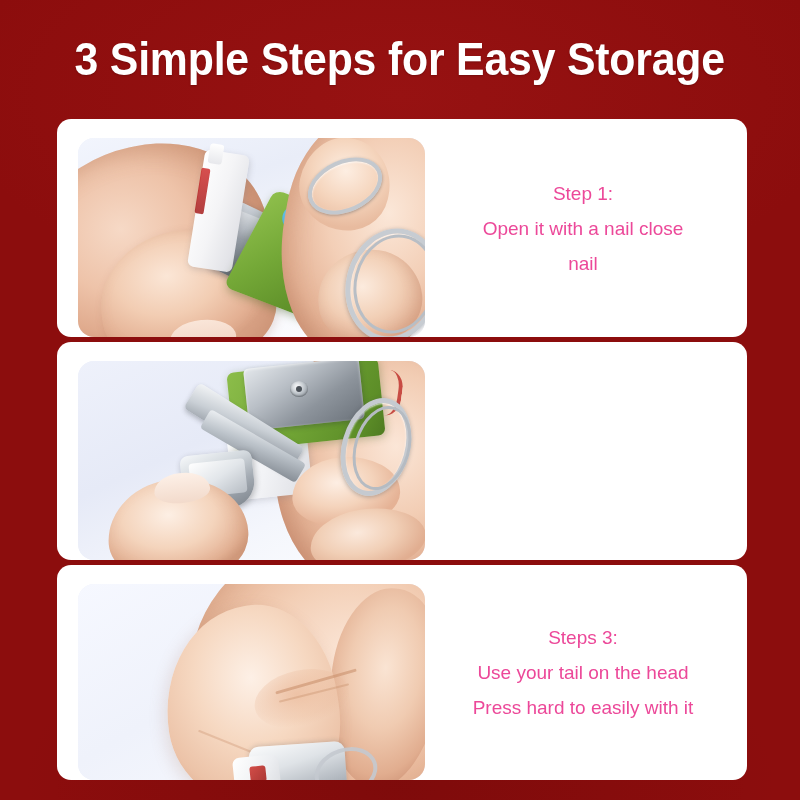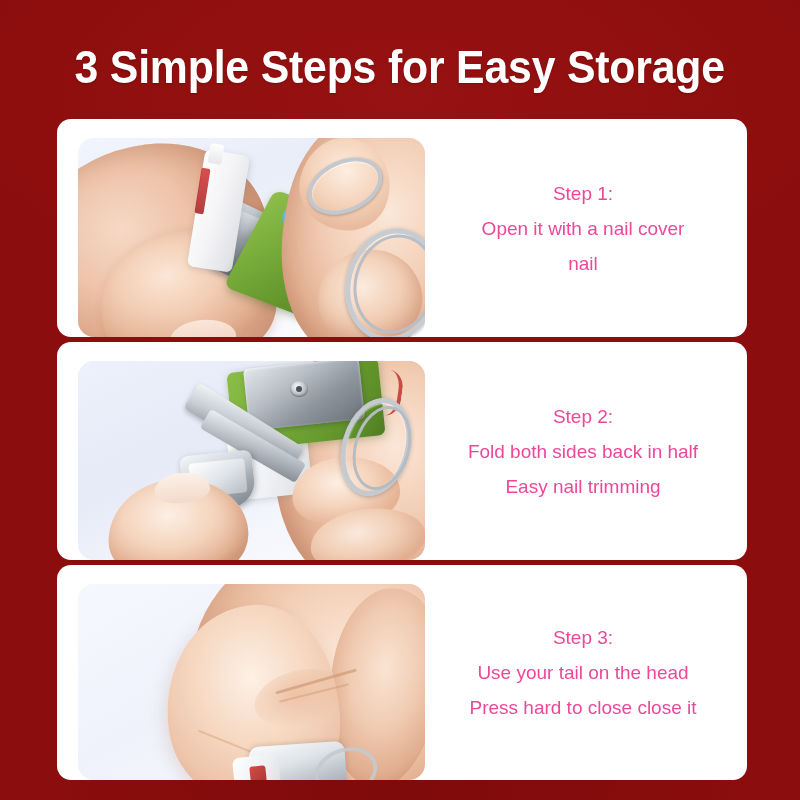--- a/index.html
+++ b/index.html
@@ -25,21 +25,21 @@
   }
 
   
   .title-bar {
     position: absolute;
     left: 0;
     top: 32px;
     width: 800px;
     height: 62px;
     display: flex;
-    align-items: flex-end;
+    align-items: flex-start;
     justify-content: center;
   }
   .title-text {
     color: #ffffff;
     font-family: "Liberation Sans Narrow", "Liberation Sans", sans-serif;
     font-weight: bold;
     font-size: 46px;
     line-height: 54px;
     letter-spacing: -0.2px;
     transform: scaleX(0.93);
@@ -534,21 +534,21 @@
         <div class="p1-hand-right"></div>
         <div class="p1-fingerA"></div>
         <div class="p1-fingerB"></div>
         <div class="p1-ring1"></div>
         <div class="p1-ring2"></div>
         <div class="p1-ring3"></div>
       </div>
     </div>
     <div class="txt-wrap">
       <div class="step-line">Step 1:</div>
-      <div class="step-line">Open it with a nail cover</div>
+      <div class="step-line">Open it with a nail close</div>
       <div class="step-line">nail</div>
     </div>
   </div>
 
   <div class="card" id="card-2">
     <div class="photo-wrap">
       <div class="photo">
         <div class="p2-bg"></div>
         <div class="p2-hand"></div>
         <div class="p2-white"></div>
@@ -562,44 +562,39 @@
         <div class="p2-jaw"></div>
         <div class="p2-jaw2"></div>
         <div class="p2-finger1"></div>
         <div class="p2-finger2"></div>
         <div class="p2-thumb"></div>
         <div class="p2-thumbnail"></div>
         <div class="p2-ring1"></div>
         <div class="p2-ring2"></div>
       </div>
     </div>
-    <div class="txt-wrap">
-      <div class="step-line">Step 2:</div>
-      <div class="step-line">Fold both sides back in half</div>
-      <div class="step-line">Easy nail trimming</div>
-    </div>
   </div>
 
   <div class="card" id="card-3">
     <div class="photo-wrap">
       <div class="photo">
         <div class="p3-bg"></div>
         <div class="p3-hand"></div>
         <div class="p3-fingerR"></div>
         <div class="p3-thumb"></div>
         <div class="p3-knuckle"></div>
         <div class="p3-crease1"></div>
         <div class="p3-crease2"></div>
         <div class="p3-crease3"></div>
         <div class="p3-clipper"></div>
         <div class="p3-clipwhite"></div>
         <div class="p3-cliplogo"></div>
         <div class="p3-ringfrag"></div>
       </div>
     </div>
     <div class="txt-wrap">
-      <div class="step-line">Step 3:</div>
+      <div class="step-line">Steps 3:</div>
       <div class="step-line">Use your tail on the head</div>
-      <div class="step-line">Press hard to close close it</div>
+      <div class="step-line">Press hard to easily with it</div>
     </div>
   </div>
 
 </div>
 
 </body></html>

